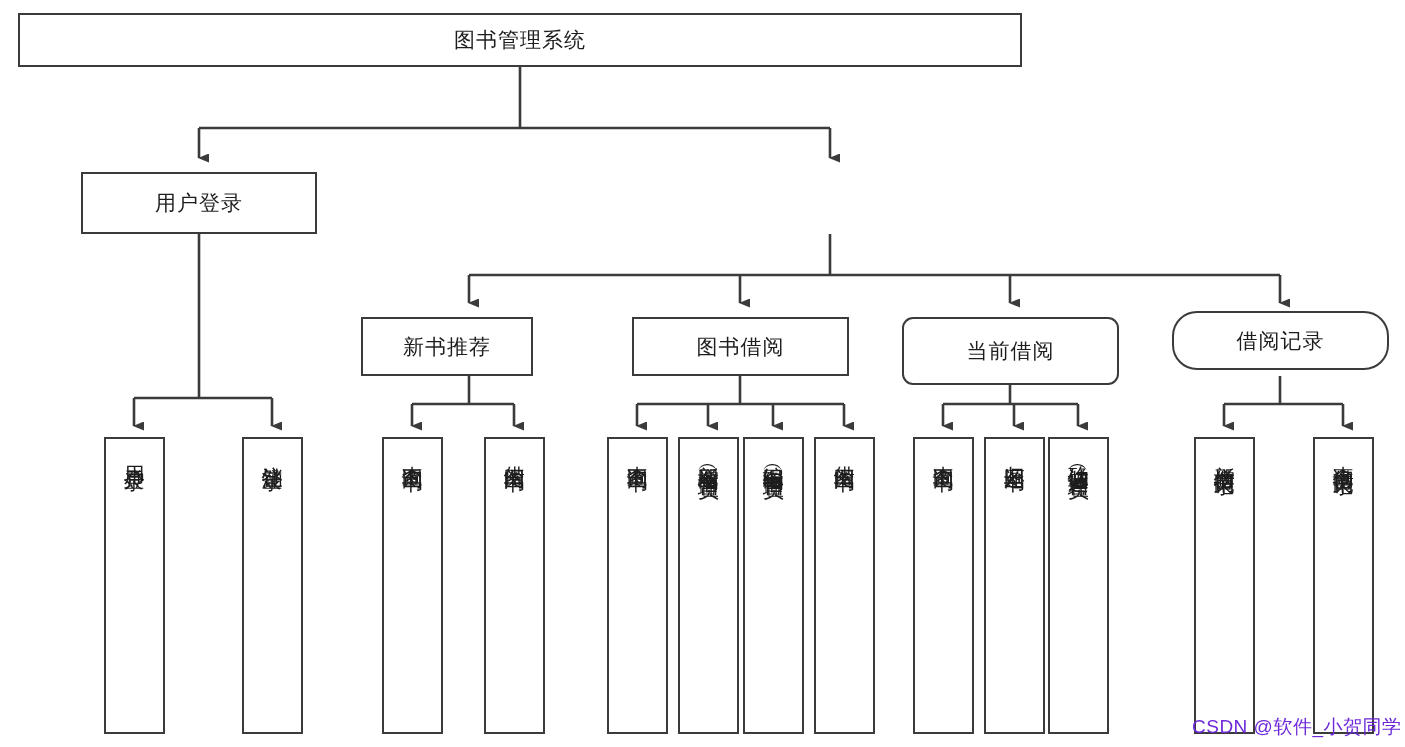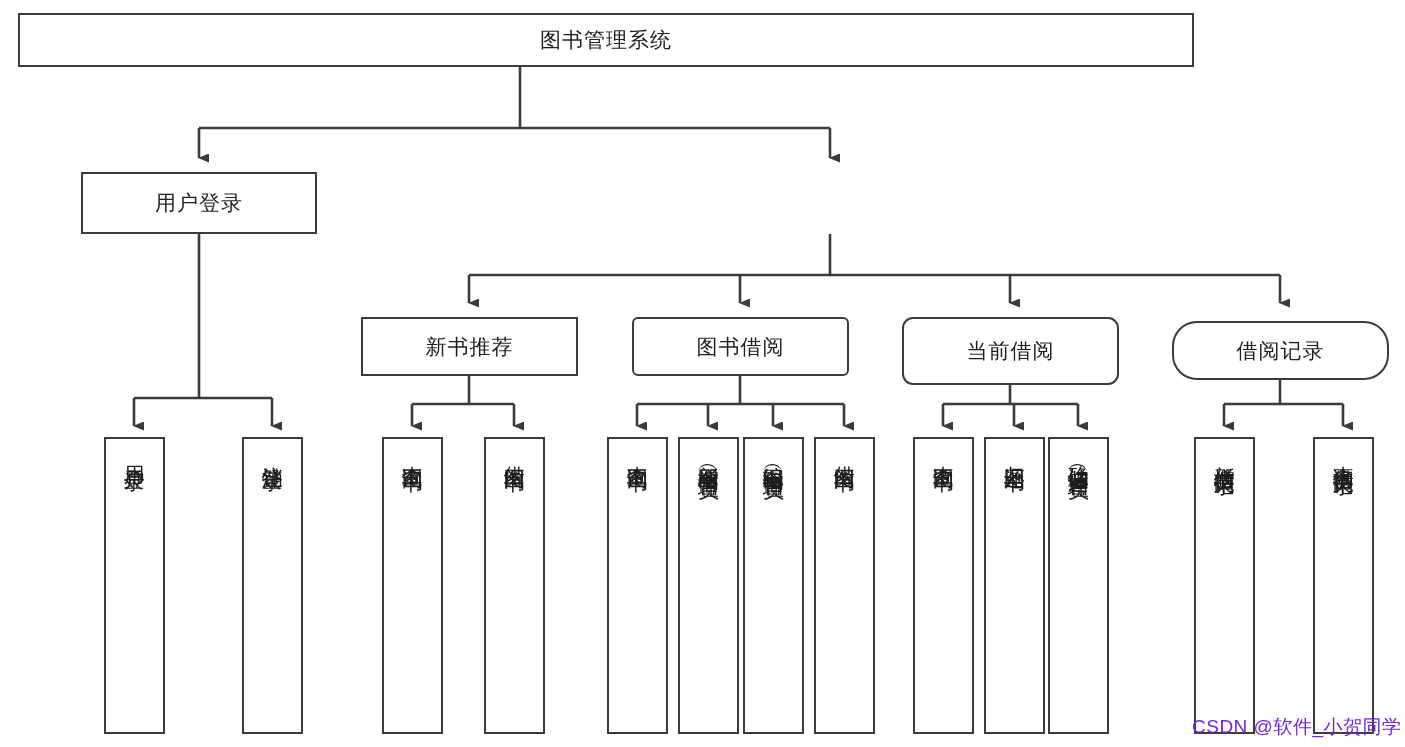--- a/index.html
+++ b/index.html
@@ -109,38 +109,38 @@
       <path d="M1014,404 L1014,426" marker-end="url(#arrow)"></path>
       <path d="M1078,404 L1078,426" marker-end="url(#arrow)"></path>
 
       <path d="M1280,376 L1280,404"></path>
       <path d="M1224,404 L1343,404"></path>
       <path d="M1224,404 L1224,426" marker-end="url(#arrow)"></path>
       <path d="M1343,404 L1343,426" marker-end="url(#arrow)"></path>
     </g>
   </svg>
 
-  <div class="node h" style="left:18px; top:13px; width:1176px; height:54px;">
+  <div class="node h" style="left:18px; top:13px; width:1004px; height:54px;">
     <span>图书管理系统</span>
   </div>
 
   <div class="node h" style="left:81px; top:172px; width:236px; height:62px;">
     <span>用户登录</span>
   </div>
 
-  <div class="node h" style="left:361px; top:317px; width:217px; height:59px;">
+  <div class="node h" style="left:361px; top:317px; width:172px; height:59px;">
     <span>新书推荐</span>
   </div>
-  <div class="node h" style="left:632px; top:317px; width:217px; height:59px;border-radius:6px;">
+  <div class="node h" style="left:632px; top:317px; width:217px; height:59px;">
     <span>图书借阅</span>
   </div>
   <div class="node h" style="left:902px; top:317px; width:217px; height:68px;border-radius:11px;">
     <span>当前借阅</span>
   </div>
-  <div class="node h" style="left:1172px; top:321px; width:217px; height:59px;border-radius:25px;">
+  <div class="node h" style="left:1172px; top:311px; width:217px; height:59px;border-radius:25px;">
     <span>借阅记录</span>
   </div>
 
   <div class="node v" style="left:104px; top:437px; width:61px; height:297px;">
     <span class="vtext">用户登录</span>
   </div>
   <div class="node v" style="left:242px; top:437px; width:61px; height:297px;">
     <span class="vtext">注销登录</span>
   </div>
 

